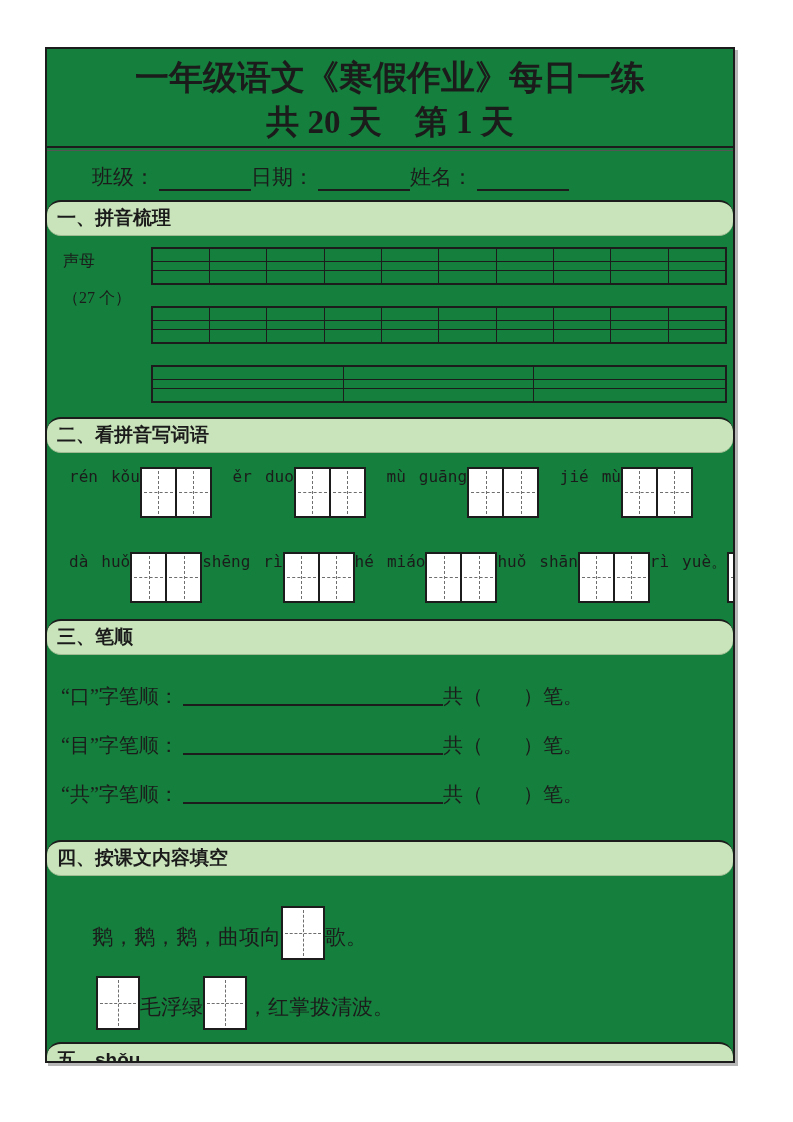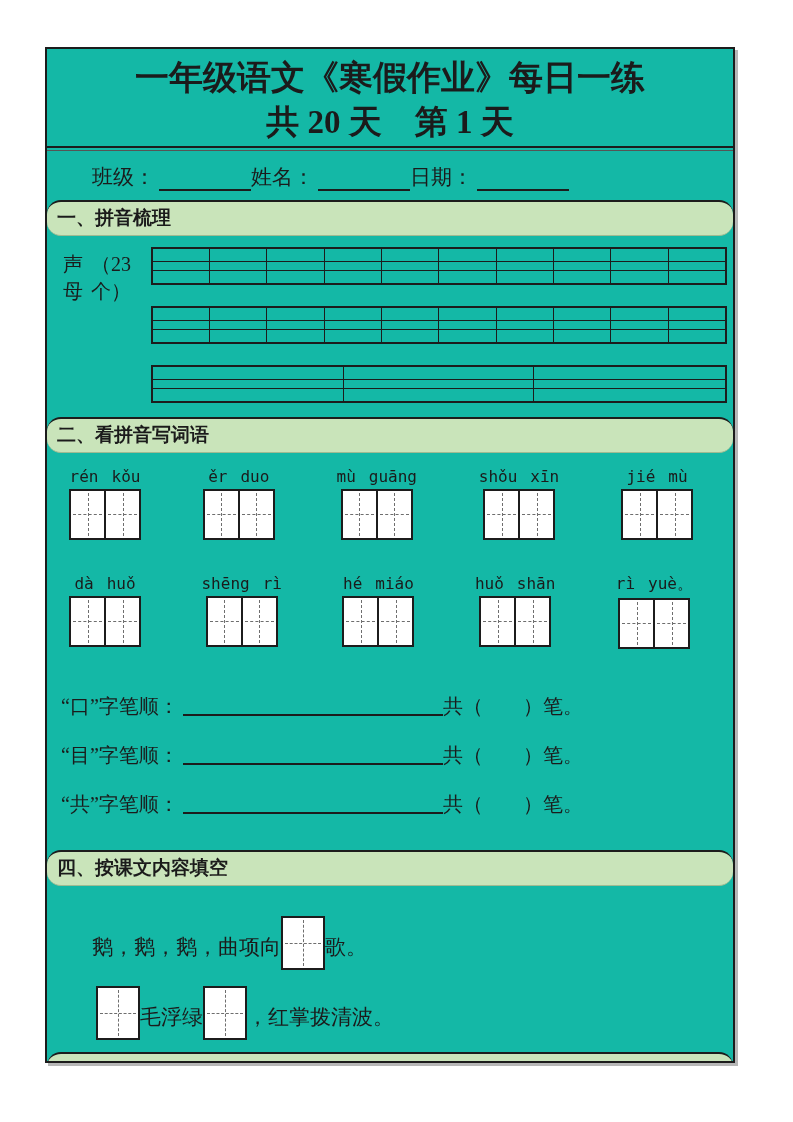--- a/index.html
+++ b/index.html
@@ -2,48 +2,48 @@
 <html><head>
 <meta charset="utf-8">
 <style>
   html,body{margin:0;padding:0;}
   body{
     width:793px;height:1122px;background:#ffffff;position:relative;
     font-family:"Liberation Serif","DejaVu Serif",serif;color:#1b1b1b;
   }
   .sheet{
     position:absolute;left:45px;top:47px;width:690px;height:1016px;
-    box-sizing:border-box;border:2px solid #1c1c1c;background:#14b8a6;
+    box-sizing:border-box;border:2px solid #1c1c1c;background:#15803d;
     box-shadow:3px 3px 0 #b7b7b7;display:flex;flex-direction:column;overflow:hidden;
   }
   
   .title-block{text-align:center;padding:5px 0 3px;border-bottom:2px solid #1c1c1c;}
   .title-1{font-size:34px;font-weight:bold;line-height:1.4;}
   .title-2{font-size:33px;font-weight:bold;line-height:1.25;font-family:Liberation Serif, serif;}
   
   .info-row{display:flex;justify-content:flex-start;align-items:flex-end;
     padding:12px 55px 9px 45px;font-size:21px;border-top:1px solid #555;margin-top:2px;}
   .info-field{display:flex;align-items:flex-end;}
   .blank{display:inline-block;width:92px;height:22px;border-bottom:2px solid #1c1c1c;margin-left:4px;}
   
   .sec-bar{background:var(--header-bg,#c9e4ba);border-top:2px solid #1c1c1c;border-bottom:1px solid #9fbb92;
     font-family:"Liberation Sans","DejaVu Sans",sans-serif;font-weight:bold;font-size:19px;padding:3px 10px 4px;border-radius:14px;}
   
   .s1-body{display:flex;padding:11px 6px 14px 10px;}
-  .s1-label{width:96px;font-size:20px;display:flex;flex-direction:row;padding:4px 0 0 6px;box-sizing:border-box;}
+  .s1-label{width:96px;font-size:16px;display:flex;flex-direction:column;gap:16px;padding:4px 0 0 6px;box-sizing:border-box;}
   .s1-tables{display:flex;flex-direction:column;}
   .py-table{border-collapse:collapse;border:2px solid #1c1c1c;margin-bottom:21px;}
   .py-table:last-child{margin-bottom:0;}
   .py-table td{border:1.5px solid #1c1c1c;width:58px;height:12px;padding:0;}
   .py-table tr:nth-child(2) td{height:8px;}
   
   .s2-body{padding:4px 40px 16px 22px;}
   .py-row{display:flex;justify-content:space-between;margin-top:10px;}
   .py-row.second{margin-top:34px;}
-  .word{display:flex;flex-direction:column;align-items:center;}
+  .word{display:flex;}
   .py-label{font-family:"DejaVu Sans Mono","Liberation Mono",monospace;font-size:16px;
     display:flex;gap:13px;margin-bottom:3px;white-space:nowrap;}
   .tz-box{display:inline-flex;border:2px solid #1c1c1c;background:#fff;}
   .tz-cell{width:33px;height:47px;position:relative;}
   .tz-cell + .tz-cell{border-left:2px solid #1c1c1c;}
   .tz-cell::before{content:"";position:absolute;left:50%;top:2px;bottom:2px;border-left:1px dashed #6e6e6e;}
   .tz-cell::after{content:"";position:absolute;top:50%;left:2px;right:2px;border-top:1px dashed #6e6e6e;}
   
   .s3-body{padding:6px 150px 10px 14px;font-size:20px;}
   .s3-row{display:flex;align-items:flex-end;margin:22px 0;}
@@ -65,34 +65,34 @@
     <div class="title-1">一年级语文《寒假作业》每日一练</div>
     <div class="title-2">共 20 天　第 1 天</div>
   </div>
 
   <div class="info-row">
     <div class="info-field">
       <span>班级：</span>
       <span class="blank"></span>
     </div>
     <div class="info-field">
+      <span>日期：</span>
+      <span class="blank"></span>
+    </div>
+    <div class="info-field">
       <span>姓名：</span>
-      <span class="blank"></span>
-    </div>
-    <div class="info-field">
-      <span>日期：</span>
       <span class="blank"></span>
     </div>
   </div>
 
   <div class="sec-bar">一、拼音梳理</div>
   <div class="s1-body">
     <div class="s1-label">
       <span>声母</span>
-      <span>（23 个）</span>
+      <span>（27 个）</span>
     </div>
     <div class="s1-tables">
         <table class="py-table">
           <tbody>
             <tr>
               <td></td>
               <td></td>
               <td></td>
               <td></td>
               <td></td>
@@ -218,30 +218,20 @@
             <span>mù</span>
             <span>guāng</span>
           </div>
           <span class="tz-box">
             <span class="tz-cell"></span>
             <span class="tz-cell"></span>
           </span>
         </div>
         <div class="word">
           <div class="py-label">
-            <span>shǒu</span>
-            <span>xīn</span>
-          </div>
-          <span class="tz-box">
-            <span class="tz-cell"></span>
-            <span class="tz-cell"></span>
-          </span>
-        </div>
-        <div class="word">
-          <div class="py-label">
             <span>jié</span>
             <span>mù</span>
           </div>
           <span class="tz-box">
             <span class="tz-cell"></span>
             <span class="tz-cell"></span>
           </span>
         </div>
       </div>
     <div class="py-row second">
@@ -291,20 +281,21 @@
             <span>yuè。</span>
           </div>
           <span class="tz-box">
             <span class="tz-cell"></span>
             <span class="tz-cell"></span>
           </span>
         </div>
       </div>
   </div>
 
+  <div class="sec-bar">三、笔顺</div>
   <div class="s3-body">
     <div class="s3-row">
       <span>“口”字笔顺：</span>
       <span class="s3-line"></span>
       <span class="s3-suffix">共（　　）笔。</span>
     </div>
     <div class="s3-row">
       <span>“目”字笔顺：</span>
       <span class="s3-line"></span>
       <span class="s3-suffix">共（　　）笔。</span>

